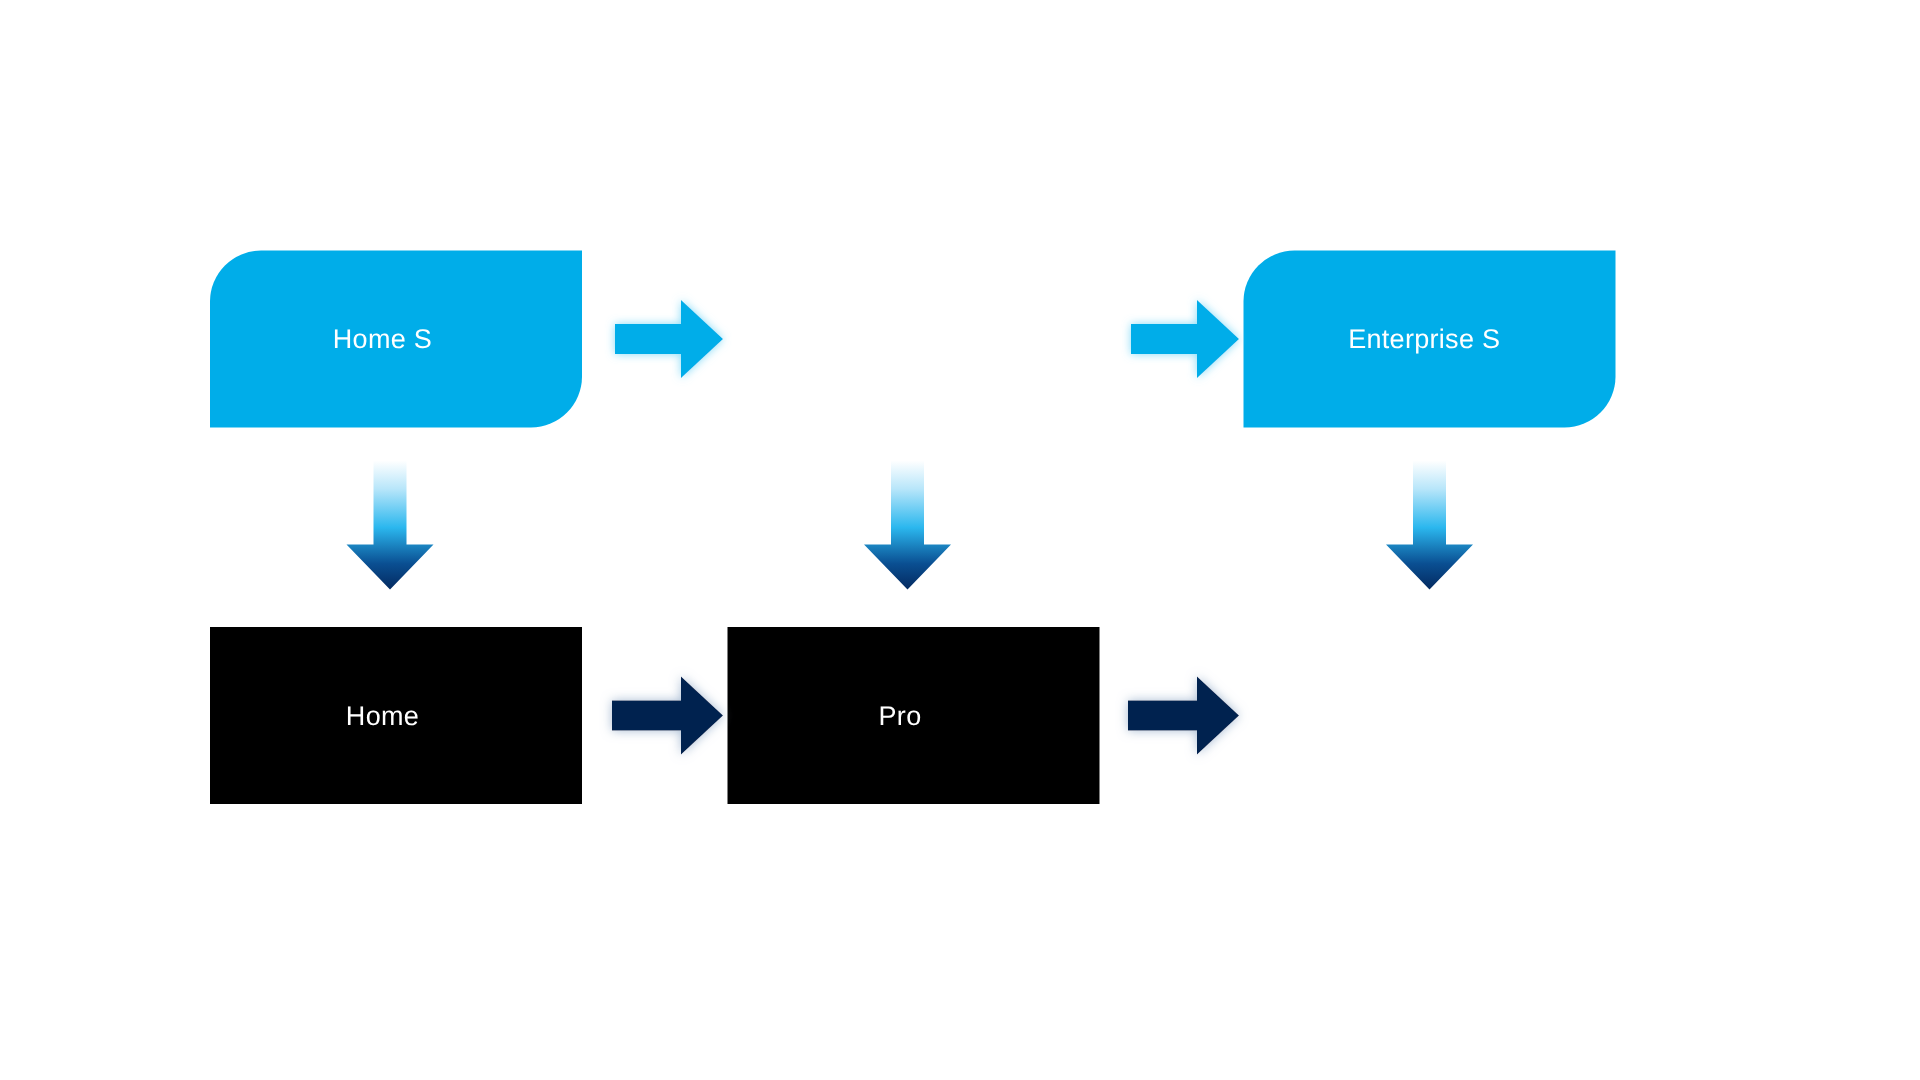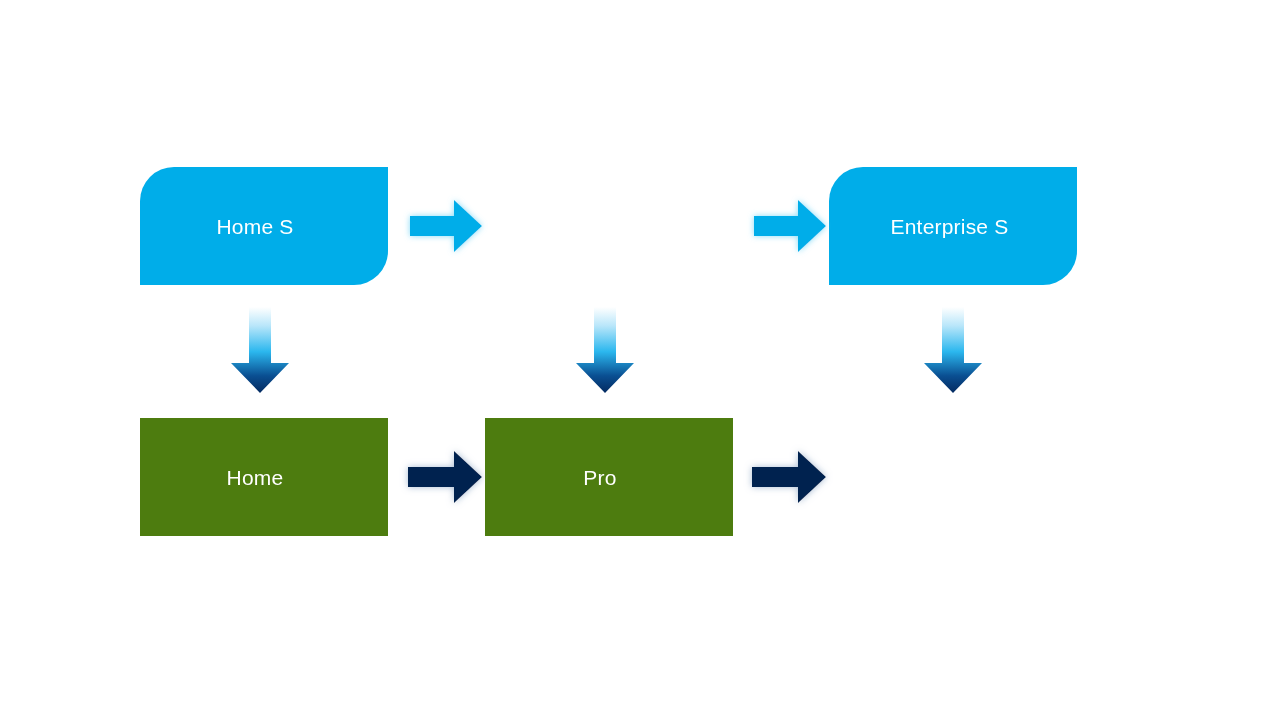--- a/index.html
+++ b/index.html
@@ -25,37 +25,37 @@
   .node {
     position: absolute;
     display: flex;
     align-items: center;
     justify-content: center;
     box-sizing: border-box;
   }
 
   .node-label {
     color: #ffffff;
-    font-size: 21px;
+    font-size: 18px;
     font-weight: 400;
     letter-spacing: 0.2px;
     line-height: 1;
     white-space: nowrap;
     text-align: right;
   }
 
   
   .node-top {
     background: #00ade9;
     border-radius: 34px 0 34px 0;
   }
 
   
   .node-bottom {
-    background: #4d7c0f;
+    background: #000000;
     border-radius: 0;
   }
 
   
   .label-shift {
     position: relative;
     left: -9px;
   }
 
   

